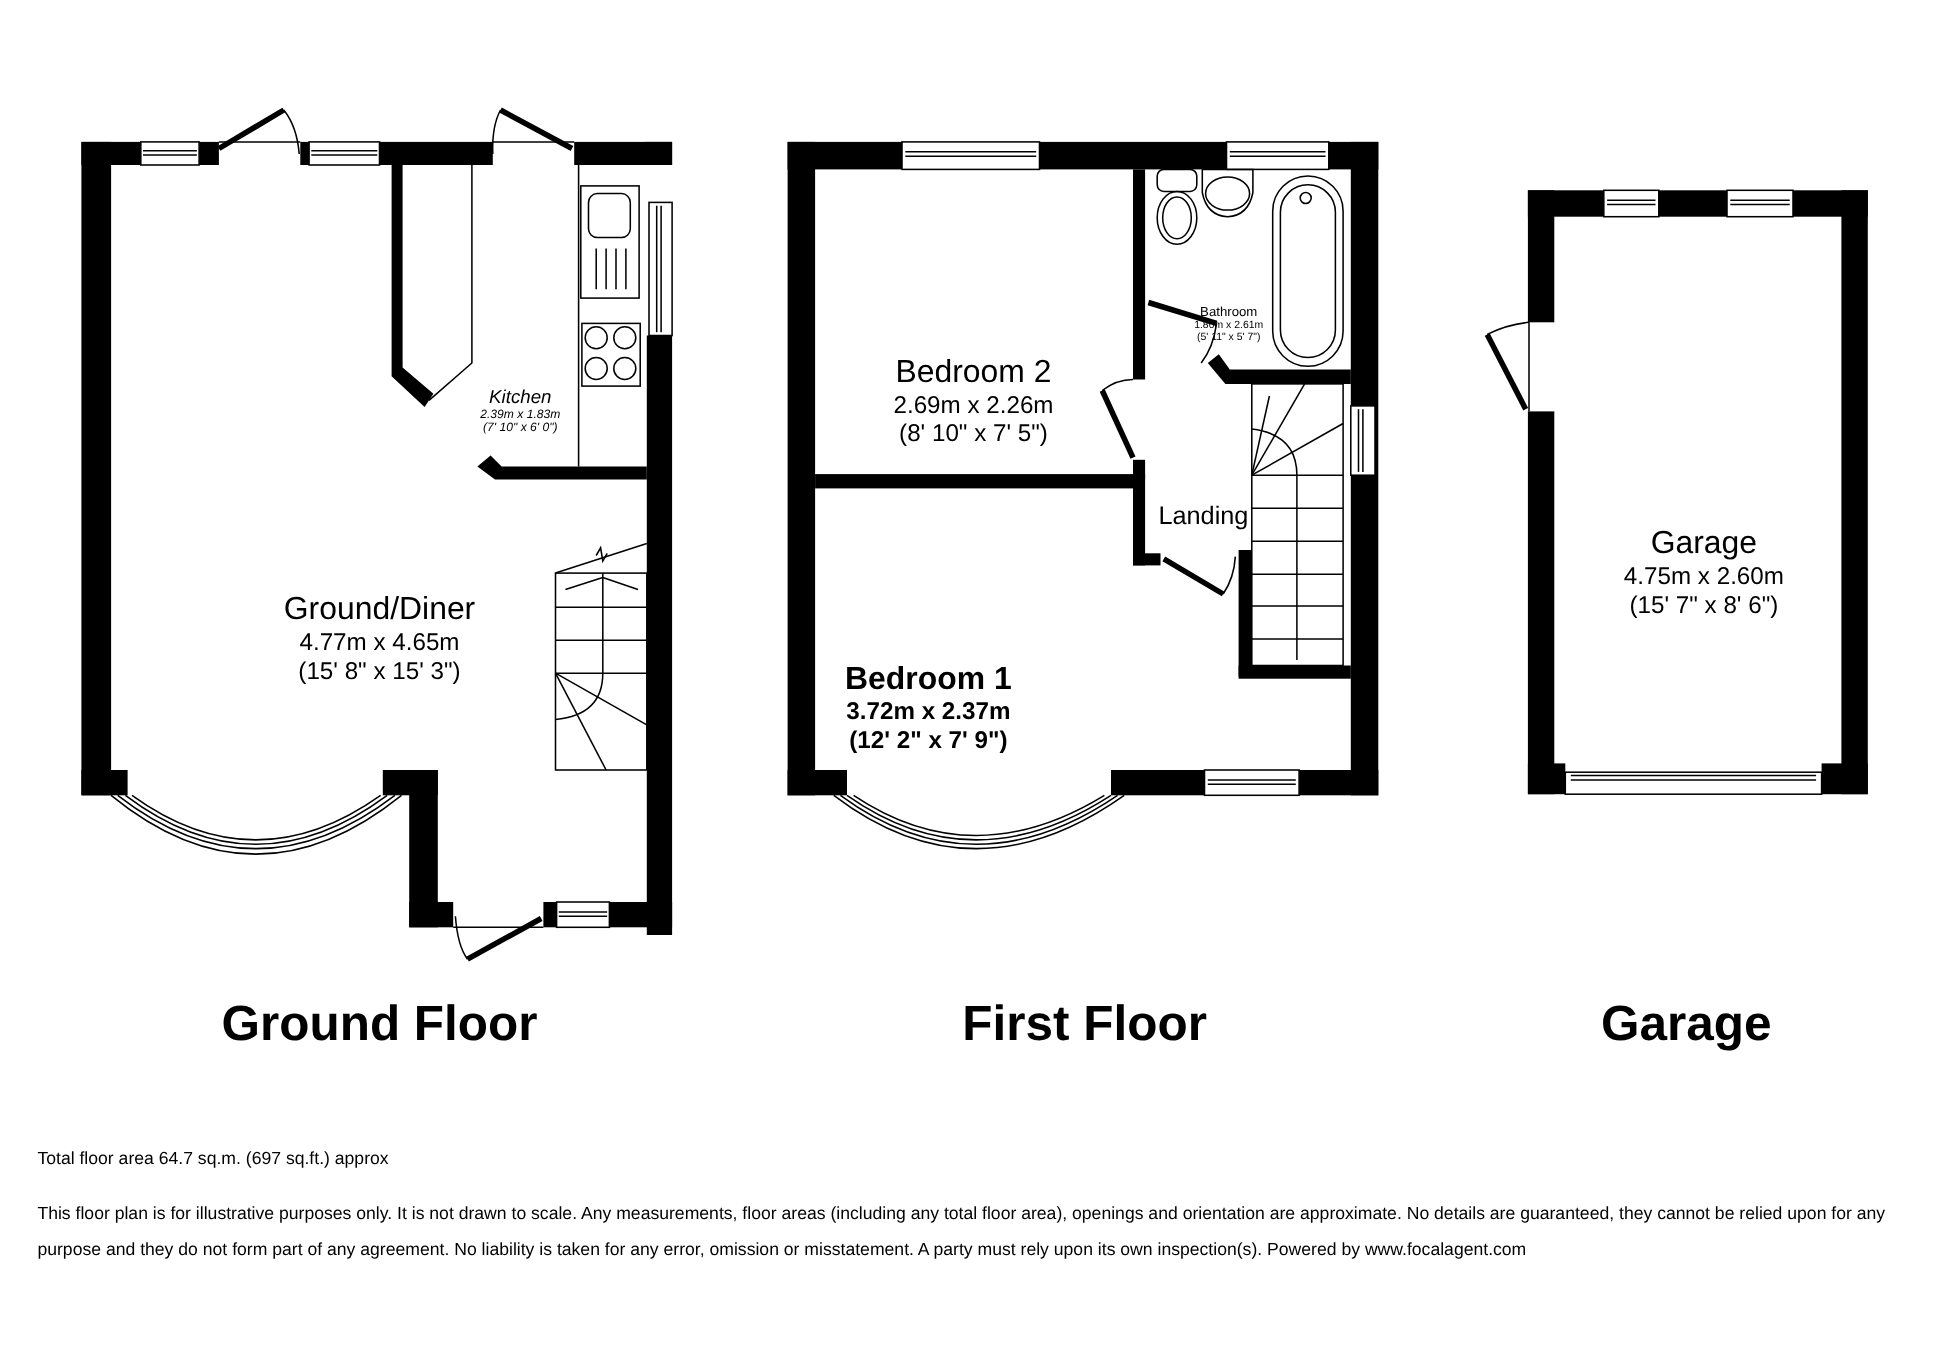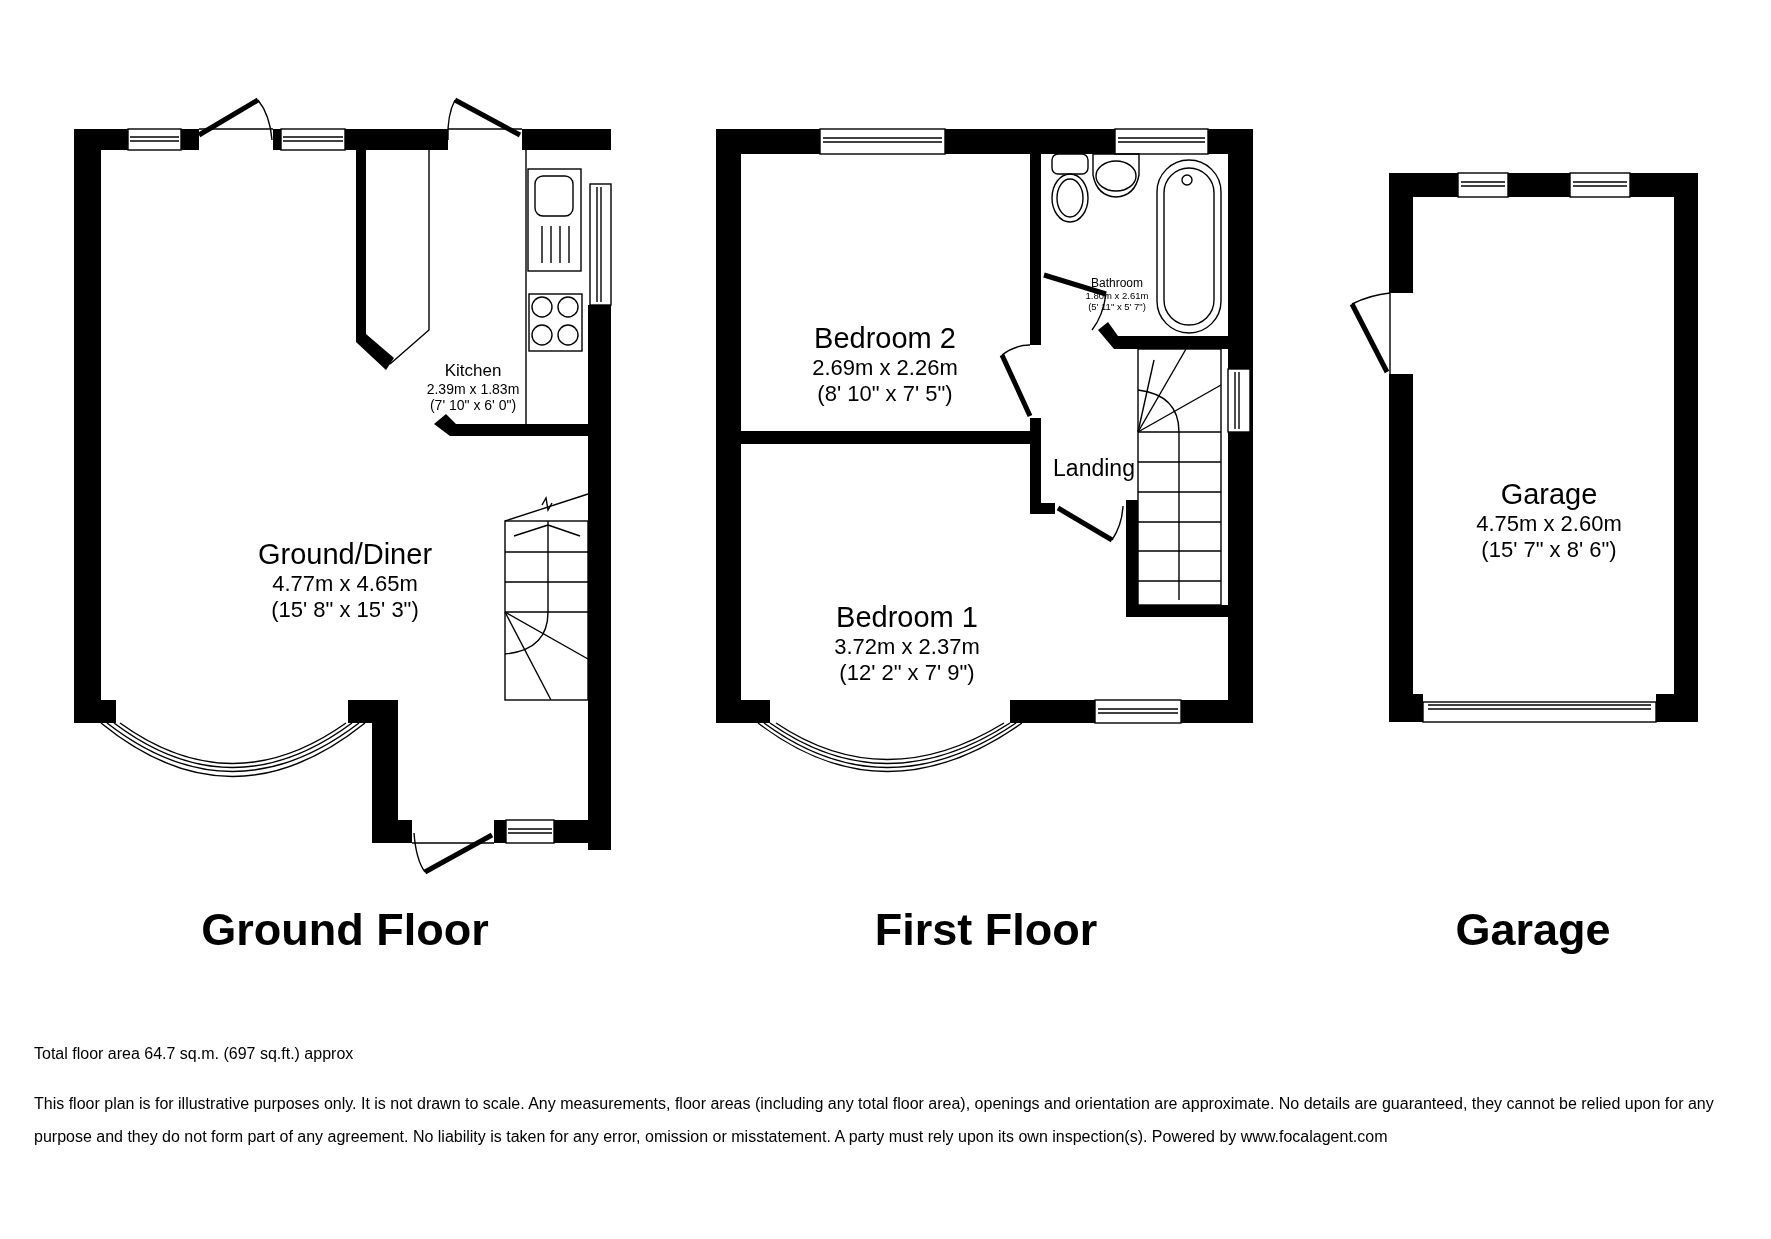--- a/index.html
+++ b/index.html
@@ -6,21 +6,21 @@
   body { width:1771px; height:1239px; position:relative; overflow:hidden; font-family:"Liberation Sans", sans-serif; color:#000; }
   svg.plan { position:absolute; left:0; top:0; }
   .wall { fill:#000; }
   .thin { fill:none; stroke:#000; stroke-width:1.4; }
   .thinw { fill:#fff; stroke:#000; stroke-width:1.4; }
   .door { stroke:#000; stroke-width:5; stroke-linecap:butt; }
   .lbl { position:absolute; text-align:center; white-space:nowrap; transform:translateX(-50%); line-height:1.15;margin-top:48px; }
   .room-name { font-size:29px; }
   .room-dim { font-size:22px; }
   .room-name-sm { font-size:17px; }
-  .room-dim-sm { font-size:14px; }
+  .room-dim-sm { font-size:11px; }
   .room-name-xs { font-size:12px; }
   .room-dim-xs { font-size:9.5px; }
   .floor-title { position:absolute; font-size:45px; font-weight:bold; transform:translateX(-50%); white-space:nowrap; }
   .footer { position:absolute; left:34px; width:1720px; font-size:16px; line-height:33px; }
 </style>
 </head>
 <body>
 
 <svg class="plan" width="1771" height="1239" viewBox="0 0 1771 1239" xmlns="http://www.w3.org/2000/svg">
 
@@ -254,40 +254,40 @@
       <line class="thin" x1="1390" y1="293" x2="1390" y2="374"></line>
     </g>
   </g>
 </svg>
 
 <div class="lbl" style="left:345px; top:490px;">
   <div class="room-name">Ground/Diner</div>
   <div class="room-dim">4.77m x 4.65m</div>
   <div class="room-dim">(15' 8" x 15' 3")</div>
 </div>
-<div class="lbl" style="left:473px; top:313px;">
+<div class="lbl" style="left:473px; top:303px;font-style:italic;">
   <div class="room-name-sm">Kitchen</div>
   <div class="room-dim-sm">2.39m x 1.83m</div>
   <div class="room-dim-sm">(7' 10" x 6' 0")</div>
 </div>
 
 <div class="lbl" style="left:885px; top:274px;">
   <div class="room-name">Bedroom 2</div>
   <div class="room-dim">2.69m x 2.26m</div>
   <div class="room-dim">(8' 10" x 7' 5")</div>
 </div>
 <div class="lbl" style="left:1117px; top:229px;">
   <div class="room-name-xs">Bathroom</div>
   <div class="room-dim-xs">1.80m x 2.61m</div>
   <div class="room-dim-xs">(5' 11" x 5' 7")</div>
 </div>
 <div class="lbl" style="left:1094px; top:407px;">
   <div class="room-name-sm" style="font-size:23px;text-align:right;">Landing</div>
 </div>
-<div class="lbl" style="left:907px; top:553px;">
+<div class="lbl" style="left:844px; top:553px;font-weight:bold;">
   <div class="room-name">Bedroom 1</div>
   <div class="room-dim">3.72m x 2.37m</div>
   <div class="room-dim">(12' 2" x 7' 9")</div>
 </div>
 
 <div class="lbl" style="left:1549px; top:430px;">
   <div class="room-name">Garage</div>
   <div class="room-dim">4.75m x 2.60m</div>
   <div class="room-dim">(15' 7" x 8' 6")</div>
 </div>

